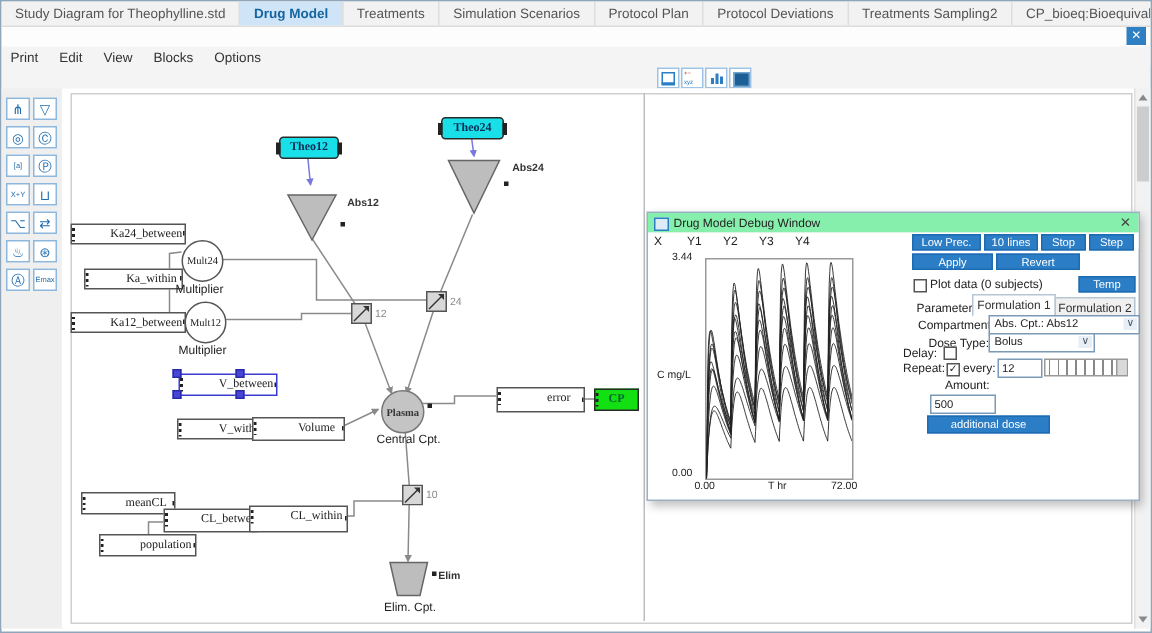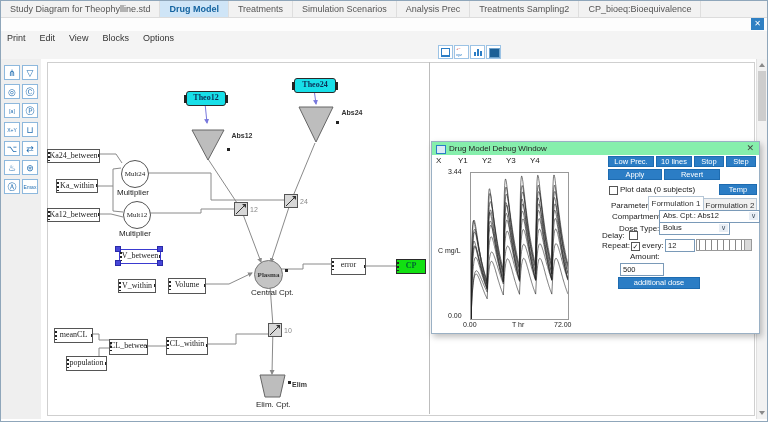--- a/index.html
+++ b/index.html
@@ -28,21 +28,21 @@
   .palette{position:absolute;left:0;top:0;width:40px;height:360px;background:#efefef;border-right:1px solid #d5d5d5;}
   .pbtn{position:absolute;width:16px;height:15px;background:#fff;border:1px solid #8db8dd;color:#1f6cb0;font-size:9px;line-height:14px;text-align:center;padding:0;overflow:hidden;}
   .pbtn.small{font-size:5px;line-height:14px;}
   
   .canvas{position:absolute;left:40px;top:0;width:717px;height:360px;background:#fff;overflow:hidden;}
   .sheet{position:absolute;left:6px;top:3px;width:706px;height:352px;border:1px solid #cfcfcf;background:#fff;}
   .pagediv{position:absolute;left:388px;top:3px;height:352px;border-left:1px solid #bdbdbd;}
   .edges{position:absolute;left:0;top:0;}
   
   .node{position:absolute;font-size:8px;color:#222;font-family:Liberation Serif, serif;}
-  .pbox{background:#fff;border:1px solid #555;text-align:center;white-space:nowrap;overflow:hidden;line-height:12px;}
+  .pbox{background:#fff;border:1px solid #555;text-align:center;white-space:nowrap;overflow:hidden;line-height:12px;padding-left:24px;}
   .pbox::before{content:"";position:absolute;left:0;top:2px;width:2px;height:9px;
      background:repeating-linear-gradient(to bottom,#222 0 2px,transparent 2px 4px);}
   .pbox::after{content:"";position:absolute;right:-2px;top:50%;margin-top:-2px;width:3px;height:3px;background:#222;}
   .src{background:#18dfe8;border:1.5px solid #2a2a2a;border-radius:3px;text-align:center;font-weight:bold;color:#0b2d55;line-height:11px;}
   .src::before,.src::after{content:"";position:absolute;top:3px;width:3px;height:8px;background:#222;}
   .src::before{left:-3px;} .src::after{right:-3px;}
   .obs{background:#12e012;border:1.5px solid #2a2a2a;text-align:center;font-weight:bold;color:#063;line-height:12px;}
   .obs::before{content:"";position:absolute;left:0;top:2px;width:2px;height:9px;
      background:repeating-linear-gradient(to bottom,#222 0 2px,transparent 2px 4px);}
   .circ{border:1px solid #555;border-radius:50%;background:#fff;display:flex;align-items:center;justify-content:center;font-size:7px;}
@@ -86,21 +86,22 @@
 </head>
 <body>
 
 <div class="app">
 
   <div class="tabbar">
     <span class="tab">Study Diagram for Theophylline.std</span>
     <span class="tab active">Drug Model</span>
     <span class="tab">Treatments</span>
     <span class="tab">Simulation Scenarios</span>
-    <span class="tab">Analysis Prec</span>
+    <span class="tab">Protocol Plan</span>
+    <span class="tab">Protocol Deviations</span>
     <span class="tab">Treatments Sampling2</span>
     <span class="tab">CP_bioeq:Bioequivalence</span>
 
   </div>
   <div class="subbar">
     <button class="doc-close">✕</button>
   </div>
 
   <div class="menubar">
     <span class="menuitem">Print</span>

